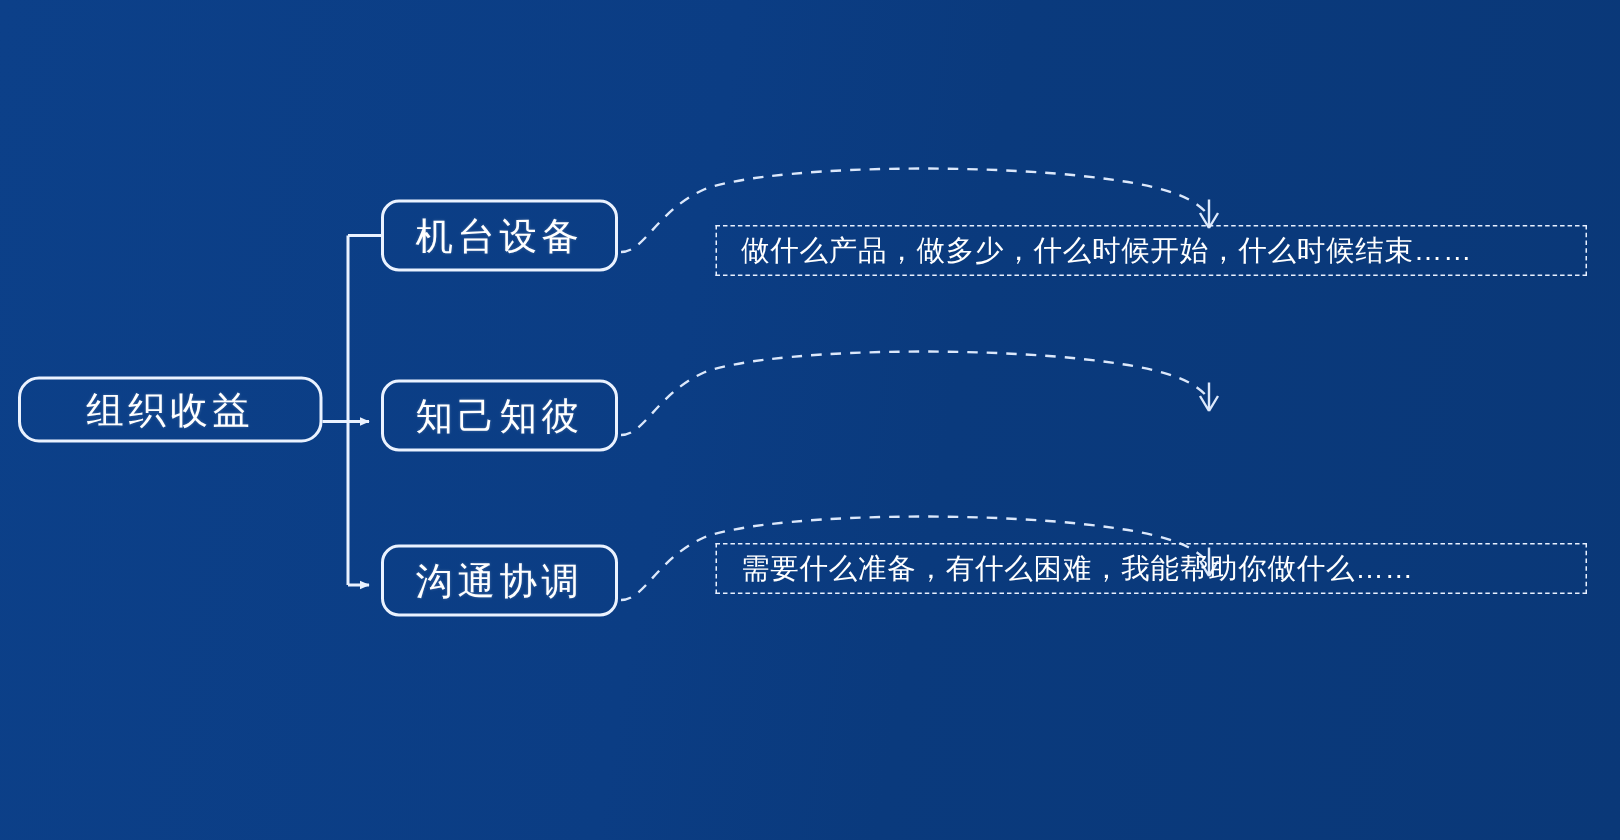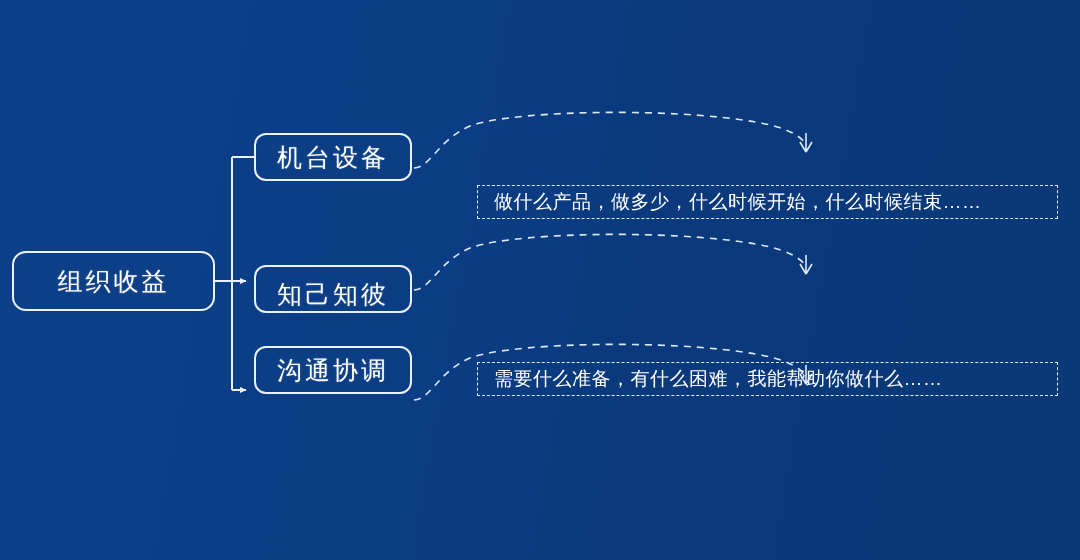--- a/index.html
+++ b/index.html
@@ -36,54 +36,54 @@
     justify-content: center;
     letter-spacing: 3px;
     white-space: nowrap;
     text-shadow: 0 0 2px rgba(255,255,255,0.25);
   }
 
   #root-node {
     left: 12px;
     top: 251px;
     width: 203px;
-    height: 60px;
+    height: 44px;
     font-size: 25px;
     border-radius: 14px;
   }
 
   .branch-node {
     width: 158px;
     height: 48px;
     font-size: 25px;
     left: 254px;
   }
   #branch-node-0 { top: 133px; }
-  #branch-node-1 { top: 265px; align-items: flex-end; }
-  #branch-node-2 { top: 346px; }
+  #branch-node-1 { top: 253px; }
+  #branch-node-2 { top: 363px; }
 
   
   .detail-box {
     position: absolute;
     box-sizing: border-box;
     border: 1px dashed #e8f0ff;
     display: flex;
     align-items: center;
     left: 477px;
     width: 581px;
     height: 34px;
     padding-left: 16px;
   }
   .detail-text {
     color: #ffffff;
     font-size: 19px;
     letter-spacing: 0.5px;
     white-space: nowrap;
   }
-  #detail-box-0 { top: 150px; margin-top: 35px; }
+  #detail-box-0 { top: 150px; }
   #detail-box-1 { top: 272px; }
   #detail-box-2 { top: 362px; }
 </style>
 </head>
 <body>
 
 <div id="stage">
 
   <svg id="wires" viewBox="0 0 1080 560">
     <defs>

